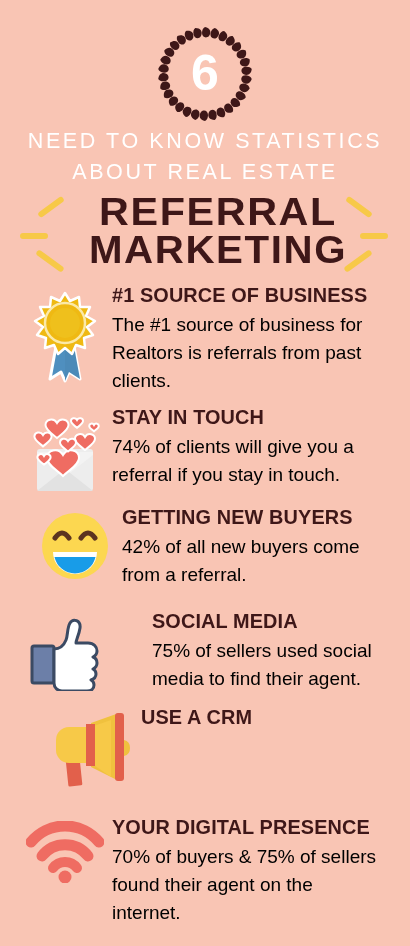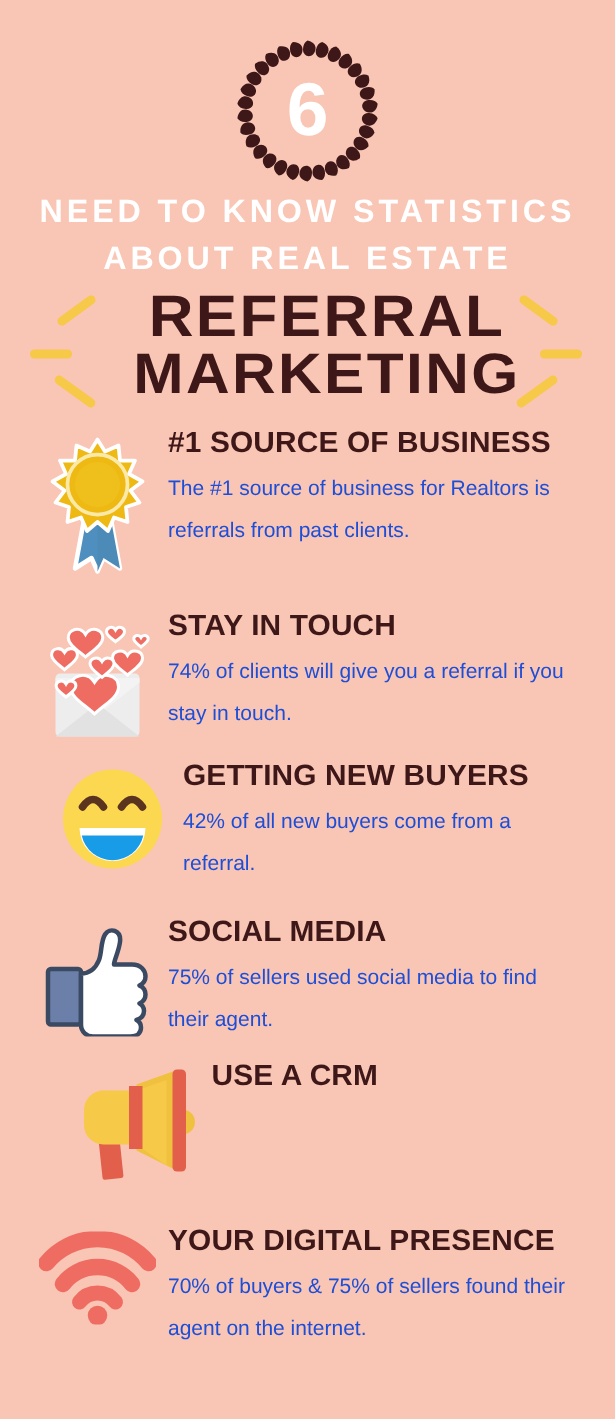--- a/index.html
+++ b/index.html
@@ -31,21 +31,21 @@
   .badge-wrap svg { display: block; }
 
   
   .subtitle {
     position: absolute;
     top: 126px;
     left: 0;
     width: 410px;
     text-align: center;
     color: #FFFFFF;
-    font-weight: bold;
+    font-weight: normal;
     font-size: 21.5px;
     line-height: 31px;
     letter-spacing: 2.6px;
     text-transform: uppercase;
   }
   .subtitle .line2 { display: block; }
 
   
   .title-block {
     position: absolute;
@@ -112,31 +112,31 @@
     font-size: 19.5px;
     line-height: 24px;
     letter-spacing: 0.1px;
     text-transform: uppercase;
     color: #3E1718;
     transform: scaleX(1.02);
     transform-origin: left center;
     margin-bottom: 4px;
   }
   .stat-body {
-    font-size: 14px;
+    font-size: 19px;
     line-height: 28px;
-    color: #1d4ed8;
+    color: #000000;
     max-width: 268px;
   }
 
   
   .item-0 { height: 122px; }
   .item-1 { height: 100px; }
   .item-2 { height: 104px; padding-left: 32px; }
-  .item-3 { height: 96px; }
+  .item-3 { height: 96px; gap: 40px; }
   .item-4 { height: 110px; margin-left: 29px; }
   .item-5 { height: 126px; }
 </style>
 </head>
 <body>
 
 <div class="badge-wrap">
   <svg width="104" height="104" viewBox="0 0 104 104">
     <g id="petals" fill="#3E1718">
         <path d="M0,-5 C5,-4 7,0 4,4 C1,7 -3,5 -3,1 C-3,-2 -2,-4 0,-5 Z" transform="translate(52.00,10.00) rotate(0.0)" fill="#3E1718"></path>

